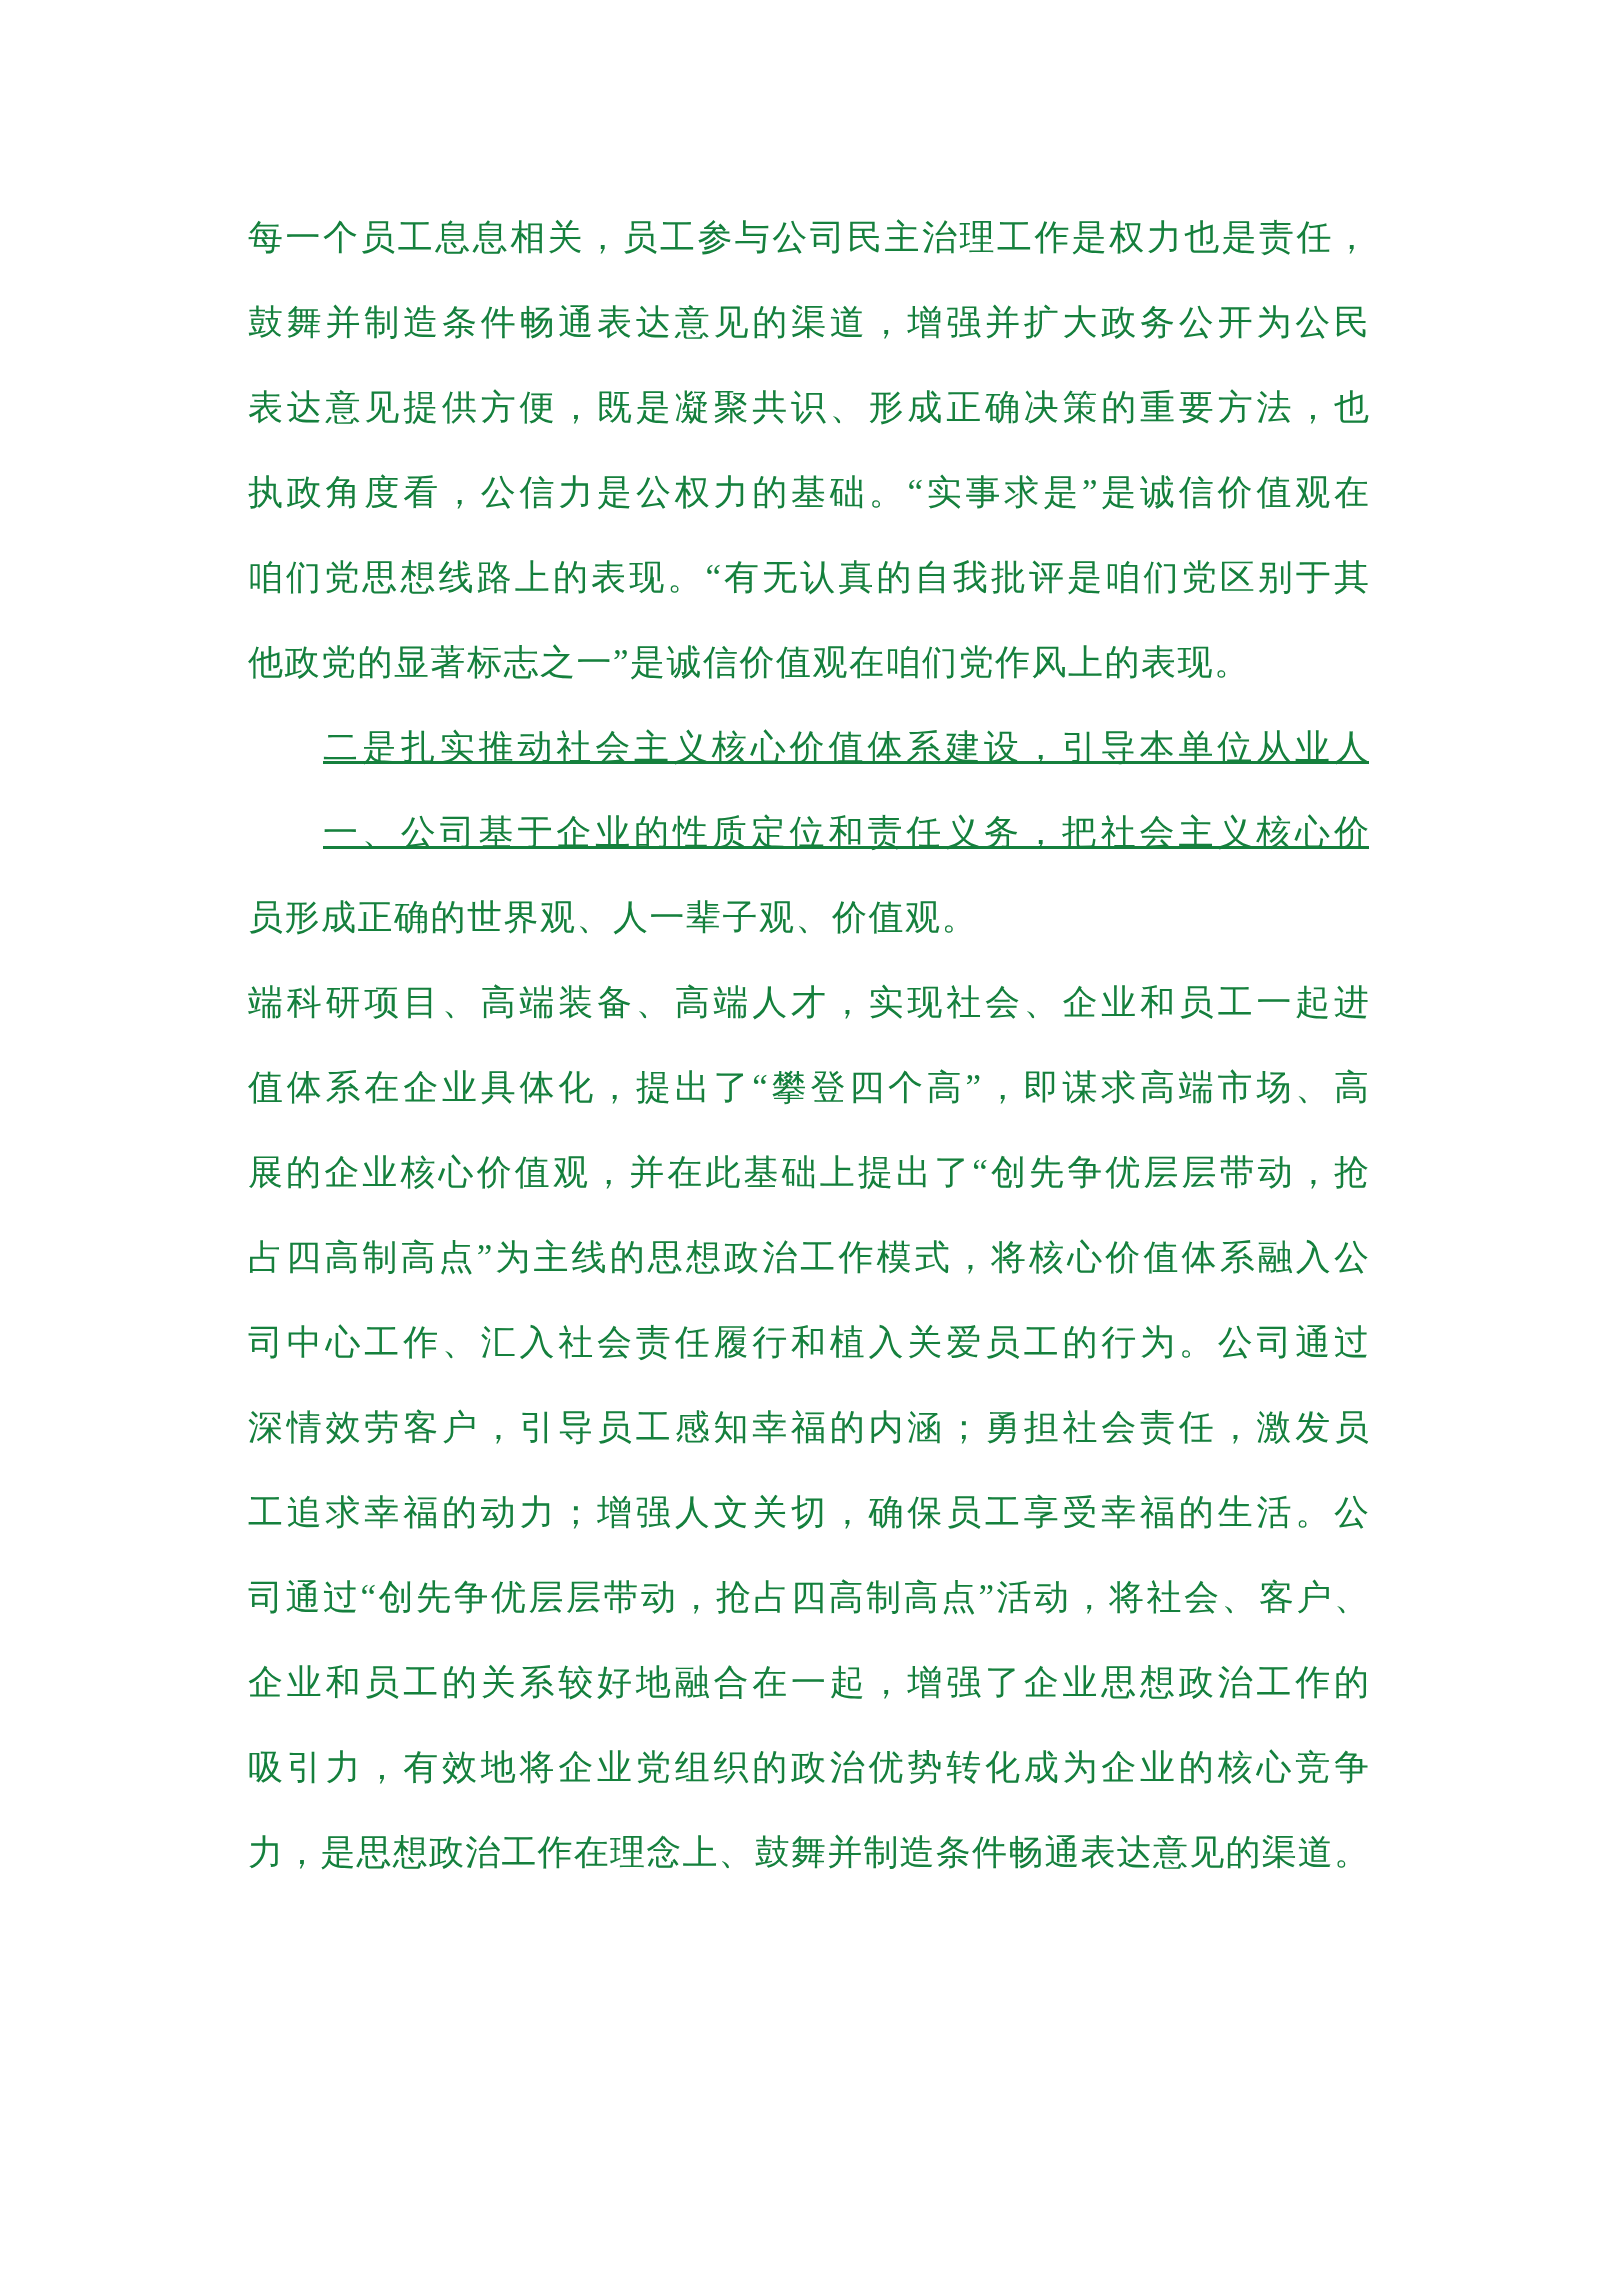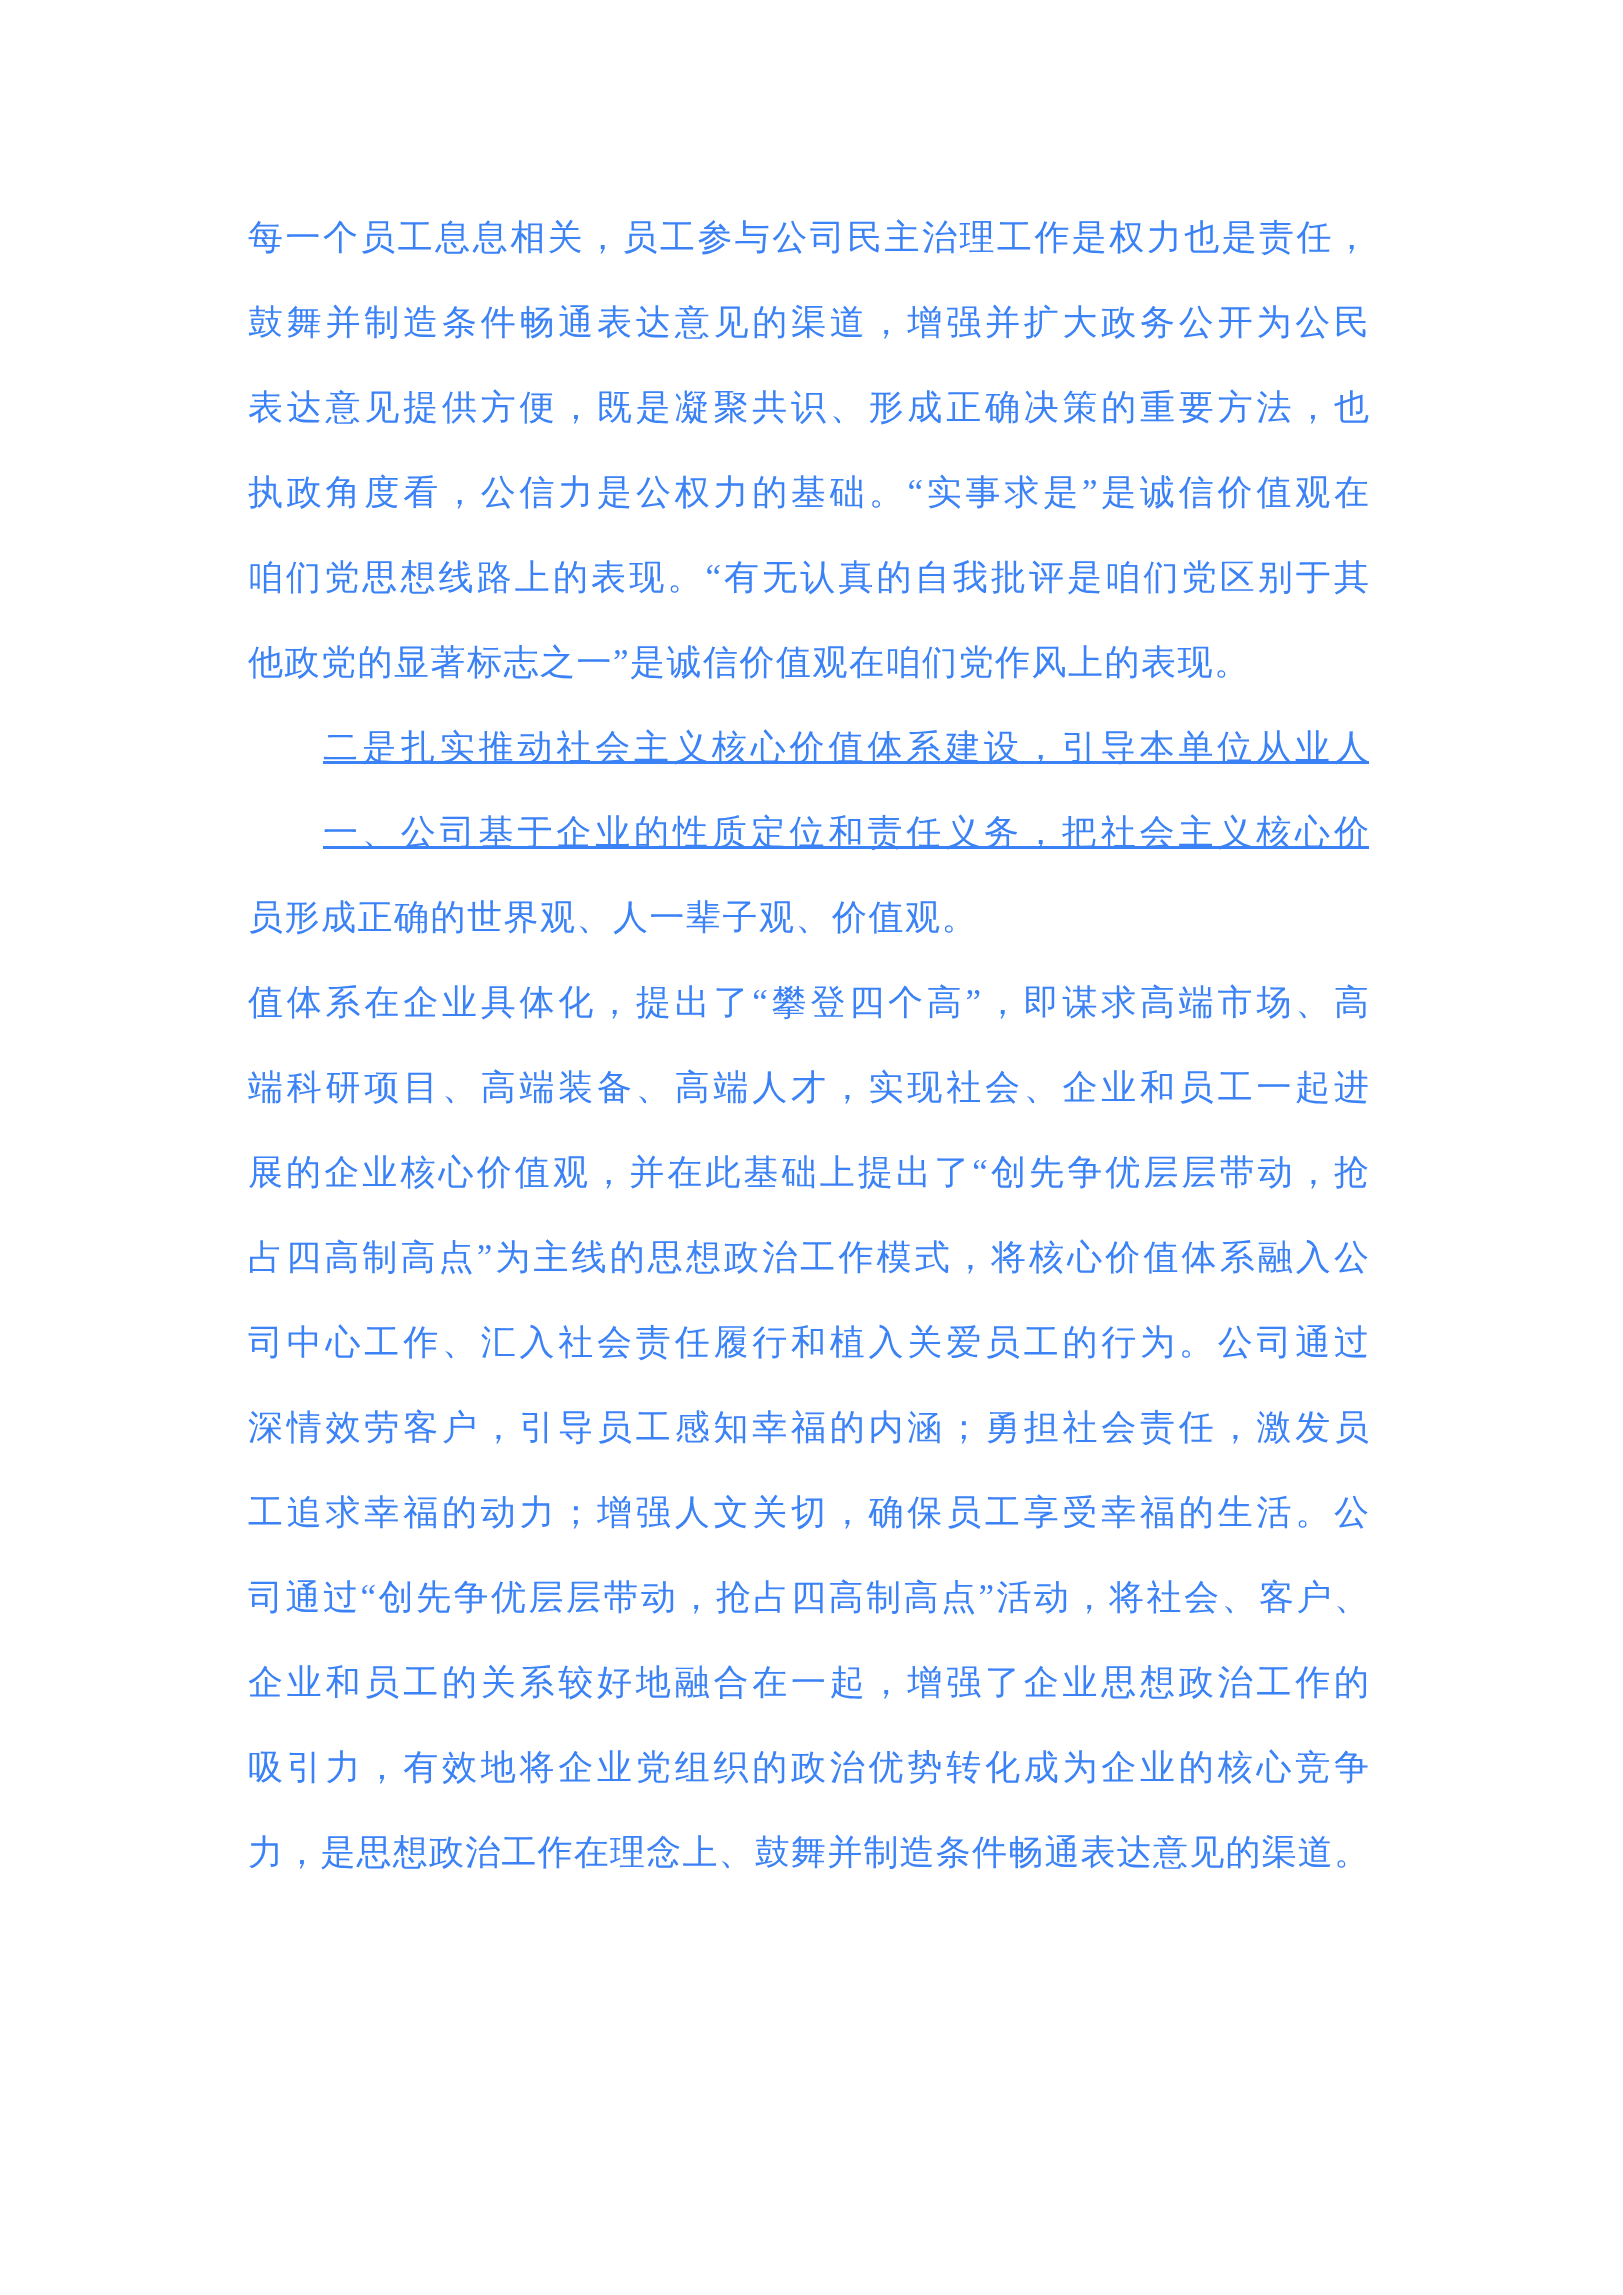--- a/index.html
+++ b/index.html
@@ -25,21 +25,21 @@
     position: absolute;
     left: 248px;
     top: 195px;
     width: 1121px;
   }
   .line {
     font-family: "Liberation Serif", "DejaVu Serif", serif;
     font-size: 35px;
     line-height: 85px;
     height: 85px;
-    color: #3b82f6;
+    color: #15803d;
     text-align: justify;
     text-align-last: justify;
     -moz-text-align-last: justify;
     white-space: normal;
     overflow: visible;
   }
   .line.indent {
     text-indent: 75px;
     text-decoration: underline;
   }
@@ -56,22 +56,22 @@
   <div class="text-block">
       <div class="line">每一个员工息息相关，员工参与公司民主治理工作是权力也是责任，</div>
       <div class="line">鼓舞并制造条件畅通表达意见的渠道，增强并扩大政务公开为公民</div>
       <div class="line">表达意见提供方便，既是凝聚共识、形成正确决策的重要方法，也</div>
       <div class="line">执政角度看，公信力是公权力的基础。“实事求是”是诚信价值观在</div>
       <div class="line">咱们党思想线路上的表现。“有无认真的自我批评是咱们党区别于其</div>
       <div class="line end">他政党的显著标志之一”是诚信价值观在咱们党作风上的表现。</div>
       <div class="line indent">二是扎实推动社会主义核心价值体系建设，引导本单位从业人</div>
       <div class="line indent">一、公司基于企业的性质定位和责任义务，把社会主义核心价</div>
       <div class="line end">员形成正确的世界观、人一辈子观、价值观。</div>
+      <div class="line">端科研项目、高端装备、高端人才，实现社会、企业和员工一起进</div>
       <div class="line">值体系在企业具体化，提出了“攀登四个高”，即谋求高端市场、高</div>
-      <div class="line">端科研项目、高端装备、高端人才，实现社会、企业和员工一起进</div>
       <div class="line">展的企业核心价值观，并在此基础上提出了“创先争优层层带动，抢</div>
       <div class="line">占四高制高点”为主线的思想政治工作模式，将核心价值体系融入公</div>
       <div class="line">司中心工作、汇入社会责任履行和植入关爱员工的行为。公司通过</div>
       <div class="line">深情效劳客户，引导员工感知幸福的内涵；勇担社会责任，激发员</div>
       <div class="line">工追求幸福的动力；增强人文关切，确保员工享受幸福的生活。公</div>
       <div class="line">司通过“创先争优层层带动，抢占四高制高点”活动，将社会、客户、</div>
       <div class="line">企业和员工的关系较好地融合在一起，增强了企业思想政治工作的</div>
       <div class="line">吸引力，有效地将企业党组织的政治优势转化成为企业的核心竞争</div>
       <div class="line">力，是思想政治工作在理念上、鼓舞并制造条件畅通表达意见的渠道。</div>
     </div>

